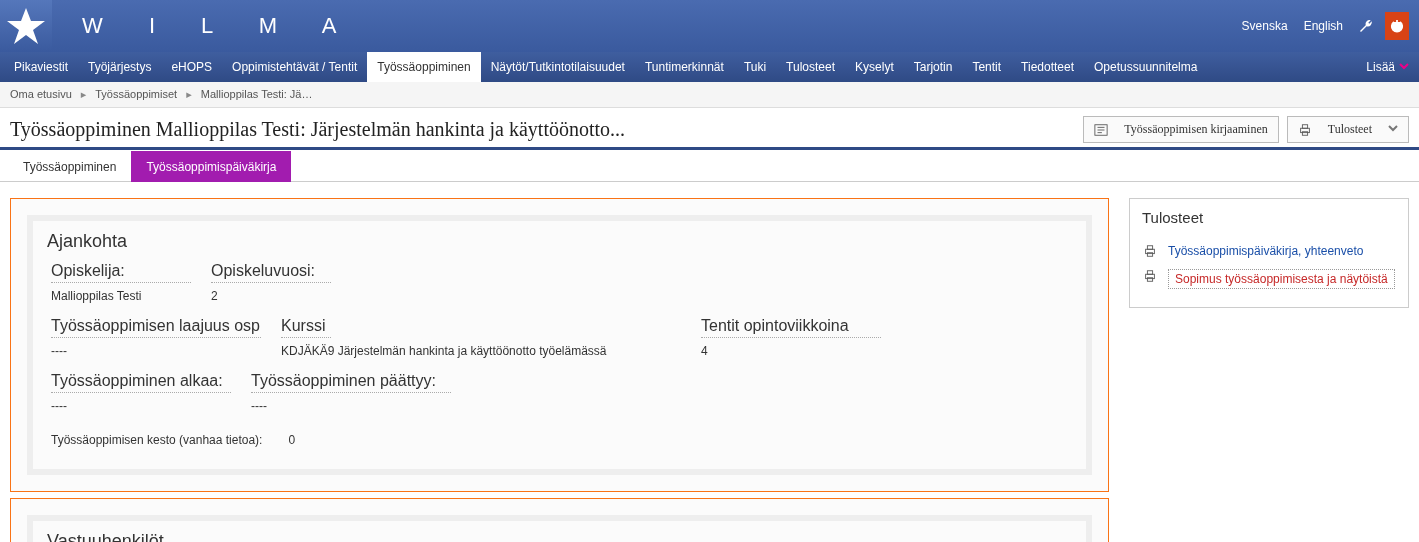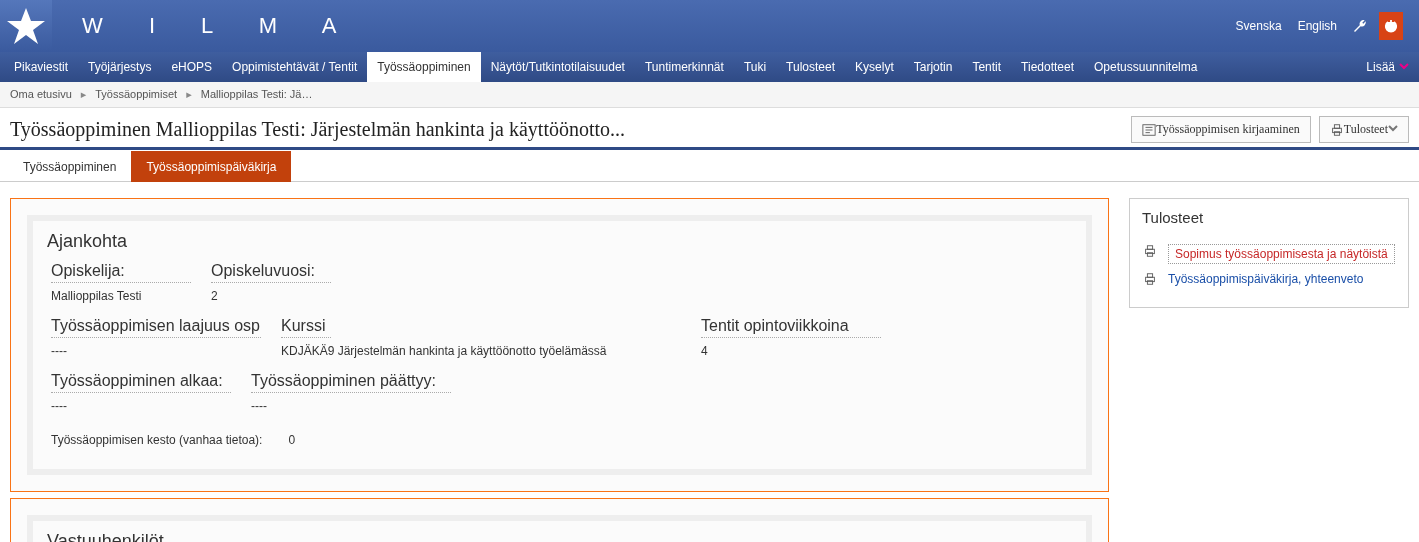--- a/index.html
+++ b/index.html
@@ -3,45 +3,45 @@
 <meta charset="utf-8">
 <style>
   * { box-sizing: border-box; margin: 0; padding: 0; }
   body { font-family: Verdana, Arial, sans-serif; font-size: 12px; color: #333; background: #fff; }
 
   .topbar { background: linear-gradient(#4a6bb0, #3a5a9e); height: 52px; display:flex; align-items:center; justify-content:space-between; }
   .topbar-left { display:flex; align-items:center; }
   .logo-box { width:52px; height:52px; background: linear-gradient(#5577bb,#3a5a9e); display:flex; align-items:center; justify-content:center; margin-right:30px;}
   .logo-star { width:40px; height:40px; }
   .brand { color:#fff; font-size:22px; letter-spacing:20px; font-weight:300; }
-  .topbar-right { display:flex; align-items:center; gap:8px; padding-right:16px; }
+  .topbar-right { display:flex; align-items:center; gap:8px; padding-right:10px; }
   .lang { color:#fff; font-size:12px; cursor:pointer; padding:4px 4px; }
   .icon-btn { width:22px; height:22px; display:flex; align-items:center; justify-content:center; cursor:pointer; }
   .icon-btn svg { fill:#fff; }
   .power-btn { background:#d84315; width:24px; height:28px; display:flex; align-items:center; justify-content:center; cursor:pointer; }
 
   .navbar { background: linear-gradient(#3f5e9f, #2f4a85); display:flex; align-items:stretch; height:30px; padding-left:4px; }
   .nav-item { color:#fff; font-size:12px; padding:0 10px; display:flex; align-items:center; cursor:pointer; white-space:nowrap; }
   .nav-item.active { background:#fff; color:#333; }
   .nav-item.more { margin-left:auto;justify-content:flex-end; }
   .nav-item .caret { margin-left:4px; }
 
   .breadcrumbs { background:#f5f5f5; border-bottom:1px solid #ddd; padding:6px 10px; font-size:11px; color:#555; }
   .bc-item { cursor:pointer; }
   .bc-sep { margin:0 6px; color:#888; }
 
   .page-head { display:flex; align-items:center; justify-content:space-between; padding:8px 10px 4px 10px; border-bottom:3px solid #2f4a85;font-family:Liberation Serif, serif; }
   .page-title { font-size:20px; font-weight:normal; color:#222; }
   .head-buttons { display:flex; gap:8px; }
-  .head-btn { border:1px solid #bbb; background:#fafafa; padding:5px 10px; font-size:12px; cursor:pointer; display:flex; align-items:center; gap:0; }
+  .head-btn { border:1px solid #bbb; background:#fafafa; padding:5px 10px; font-size:12px; cursor:pointer; display:flex; align-items:center; gap:16px; }
   .head-btn svg { width:14px; height:14px; }
 
   .tabbar { display:flex; border-bottom:1px solid #ccc; padding-left:8px; }
   .tab { padding:8px 14px; font-size:12px; cursor:pointer; border:1px solid transparent; border-bottom:none; position:relative; top:1px; }
-  .tab.selected { background:#c2410c; color:#fff; }
+  .tab.selected { background:#a21caf; color:#fff; }
 
   .content-row { display:flex; gap:20px; padding:16px 10px 0 10px; align-items:flex-start; }
   .main-col { flex:1; }
   .side-col { width:280px; }
 
   .panel { border:1px solid #f97316; background:#fbfbfb; padding:16px; margin-bottom:6px; }
   .panel-inner { border:6px solid #eee; }
   .sec-title { font-size:18px; color:#333; padding:10px 14px 10px 14px; }
 
   .fields { padding:0 18px 16px 18px; }
@@ -210,32 +210,32 @@
         </div>
       </div>
     </div>
 
   </div>
 
   <div class="side-col">
     <div class="side-box">
       <div class="side-title">Tulosteet</div>
       <div class="side-list">
+        <div class="side-item">
+          <span class="print-icon"><svg viewBox="0 0 16 16">
+                <rect x="3" y="6" width="10" height="5" fill="none" stroke="#555"></rect>
+                <rect x="5" y="2" width="6" height="4" fill="none" stroke="#555"></rect>
+                <rect x="5" y="10" width="6" height="4" fill="none" stroke="#555"></rect>
+              </svg></span>
+          <a>Työssäoppimispäiväkirja, yhteenveto</a>
+        </div>
         <div class="side-item red">
           <span class="print-icon"><svg viewBox="0 0 16 16">
                 <rect x="3" y="6" width="10" height="5" fill="none" stroke="#555"></rect>
                 <rect x="5" y="2" width="6" height="4" fill="none" stroke="#555"></rect>
                 <rect x="5" y="10" width="6" height="4" fill="none" stroke="#555"></rect>
               </svg></span>
           <span class="pbox"><a>Sopimus työssäoppimisesta ja näytöistä</a></span>
         </div>
-        <div class="side-item">
-          <span class="print-icon"><svg viewBox="0 0 16 16">
-                <rect x="3" y="6" width="10" height="5" fill="none" stroke="#555"></rect>
-                <rect x="5" y="2" width="6" height="4" fill="none" stroke="#555"></rect>
-                <rect x="5" y="10" width="6" height="4" fill="none" stroke="#555"></rect>
-              </svg></span>
-          <a>Työssäoppimispäiväkirja, yhteenveto</a>
-        </div>
       </div>
     </div>
   </div>
 </div>
 
 </body></html>

